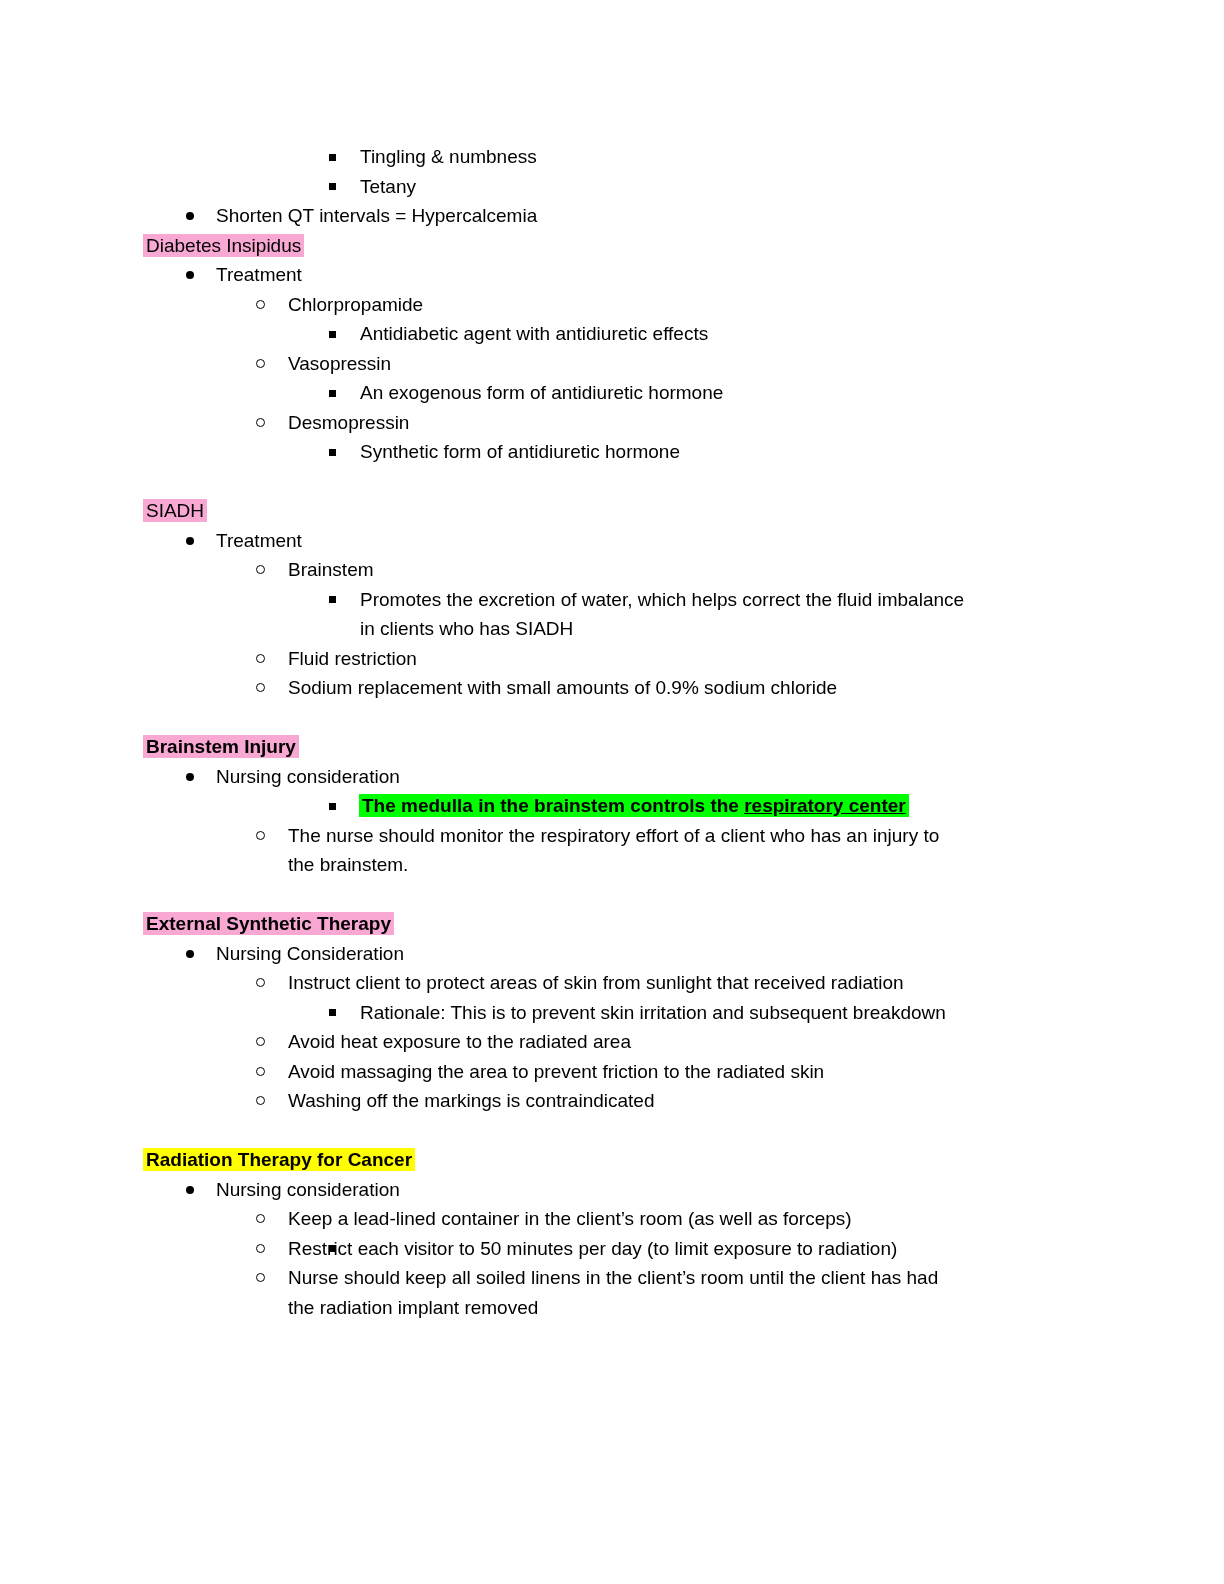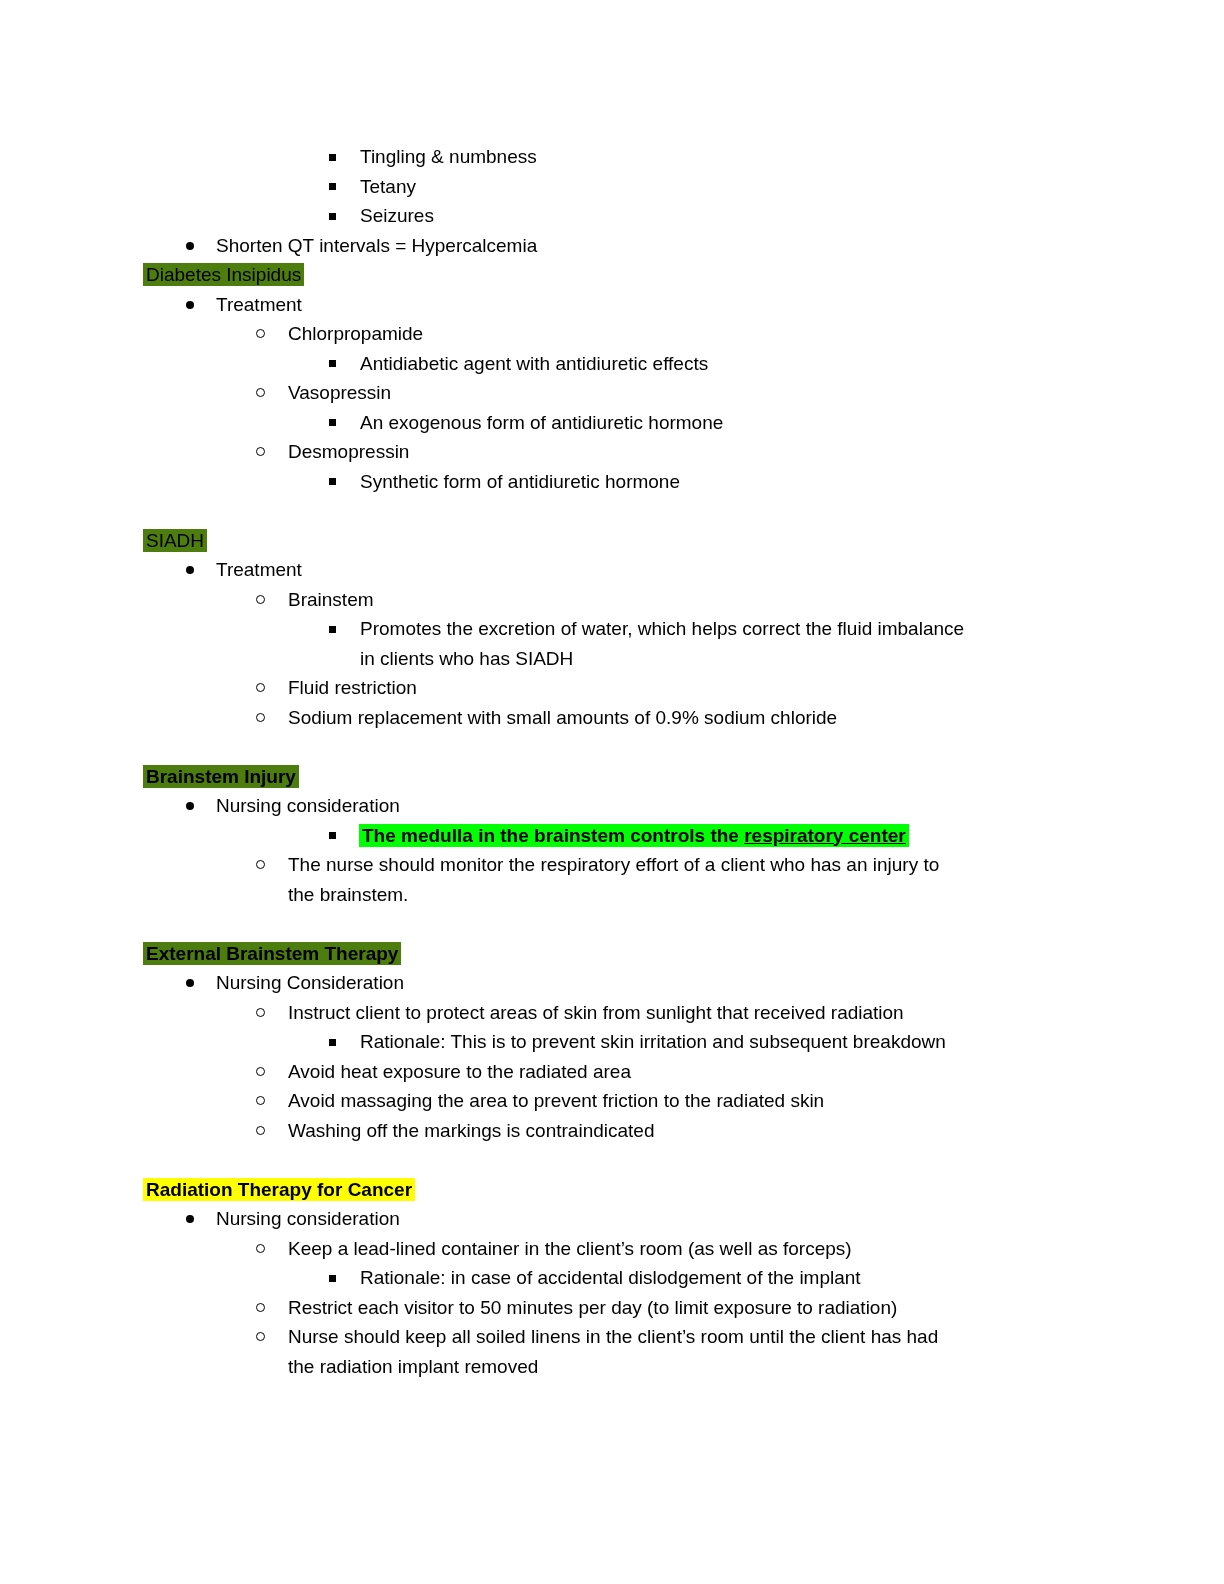--- a/index.html
+++ b/index.html
@@ -17,35 +17,34 @@
   }
   .li { position: relative; white-space: pre-wrap; }
   .l1 { padding-left: 72px; }
   .l2 { padding-left: 144px; }
   .l3 { padding-left: 216px; }
   .b { position: absolute; display: block; }
   .b.disc { left: 42px;  top: 11px; width: 8px; height: 8px; background: #000; border-radius: 50%; }
   .b.circ { left: 112px; top: 10px; width: 7px; height: 7px; border: 1.5px solid #000; border-radius: 50%; box-sizing: content-box; }
   .b.sq   { left: 185px; top: 11.5px; width: 7px; height: 7px; background: #000; }
   .hl { padding: 1px 3px; margin-left: -1px; }
-  .hl-cyan   { background: #4d7c0f; }
+  .hl-cyan   { background: #f9a8d4; }
   .hl-green  { background: #00ff00; }
   .hl-yellow { background: #ffff00; margin-top: 47px; }
   .bold { font-weight: bold; }
   .u { text-decoration: underline; }
   .blank { height: 29.5px; }
 </style>
 </head>
 <body>
 
 <div class="page">
 
   <div class="li l3"><span class="b sq"></span><span>Tingling &amp; numbness</span></div>
   <div class="li l3"><span class="b sq"></span><span>Tetany</span></div>
-  <div class="li l3"><span class="b sq"></span><span>Seizures</span></div>
   <div class="li l1"><span class="b disc"></span><span>Shorten QT intervals = Hypercalcemia</span></div>
 
   <div class="li"><span class="hl hl-cyan">Diabetes Insipidus</span></div>
   <div class="li l1"><span class="b disc"></span><span>Treatment</span></div>
   <div class="li l2"><span class="b circ"></span><span>Chlorpropamide</span></div>
   <div class="li l3"><span class="b sq"></span><span>Antidiabetic agent with antidiuretic effects</span></div>
   <div class="li l2"><span class="b circ"></span><span>Vasopressin</span></div>
   <div class="li l3"><span class="b sq"></span><span>An exogenous form of antidiuretic hormone</span></div>
   <div class="li l2"><span class="b circ"></span><span>Desmopressin</span></div>
   <div class="li l3"><span class="b sq"></span><span>Synthetic form of antidiuretic hormone</span></div>
@@ -63,31 +62,31 @@
   <div class="blank"></div>
 
   <div class="li"><span class="hl hl-cyan bold">Brainstem Injury</span></div>
   <div class="li l1"><span class="b disc"></span><span>Nursing consideration</span></div>
   <div class="li l3"><span class="b sq"></span><span class="hl hl-green bold"><span>The medulla in the brainstem controls the </span><span class="u">respiratory center</span></span></div>
   <div class="li l2"><span class="b circ"></span><span>The nurse should monitor the respiratory effort of a client who has an injury to
 the brainstem.</span></div>
 
   <div class="blank"></div>
 
-  <div class="li"><span class="hl hl-cyan bold">External Brainstem Therapy</span></div>
+  <div class="li"><span class="hl hl-cyan bold">External Synthetic Therapy</span></div>
   <div class="li l1"><span class="b disc"></span><span>Nursing Consideration</span></div>
   <div class="li l2"><span class="b circ"></span><span>Instruct client to protect areas of skin from sunlight that received radiation</span></div>
   <div class="li l3"><span class="b sq"></span><span>Rationale: This is to prevent skin irritation and subsequent breakdown</span></div>
   <div class="li l2"><span class="b circ"></span><span>Avoid heat exposure to the radiated area</span></div>
   <div class="li l2"><span class="b circ"></span><span>Avoid massaging the area to prevent friction to the radiated skin</span></div>
   <div class="li l2"><span class="b circ"></span><span>Washing off the markings is contraindicated</span></div>
 
   <div class="blank"></div>
 
   <div class="li"><span class="hl hl-yellow bold">Radiation Therapy for Cancer</span></div>
   <div class="li l1"><span class="b disc"></span><span>Nursing consideration</span></div>
   <div class="li l2"><span class="b circ"></span><span>Keep a lead-lined container in the client’s room (as well as forceps)</span></div>
-  <div class="li l3"><span class="b sq"></span><span>Rationale: in case of accidental dislodgement of the implant</span></div>
+  <div class="li l3"><span class="b sq"></span></div>
   <div class="li l2"><span class="b circ"></span><span>Restrict each visitor to 50 minutes per day (to limit exposure to radiation)</span></div>
   <div class="li l2"><span class="b circ"></span><span>Nurse should keep all soiled linens in the client’s room until the client has had
 the radiation implant removed</span></div>
 
 </div>
 
 </body></html>

